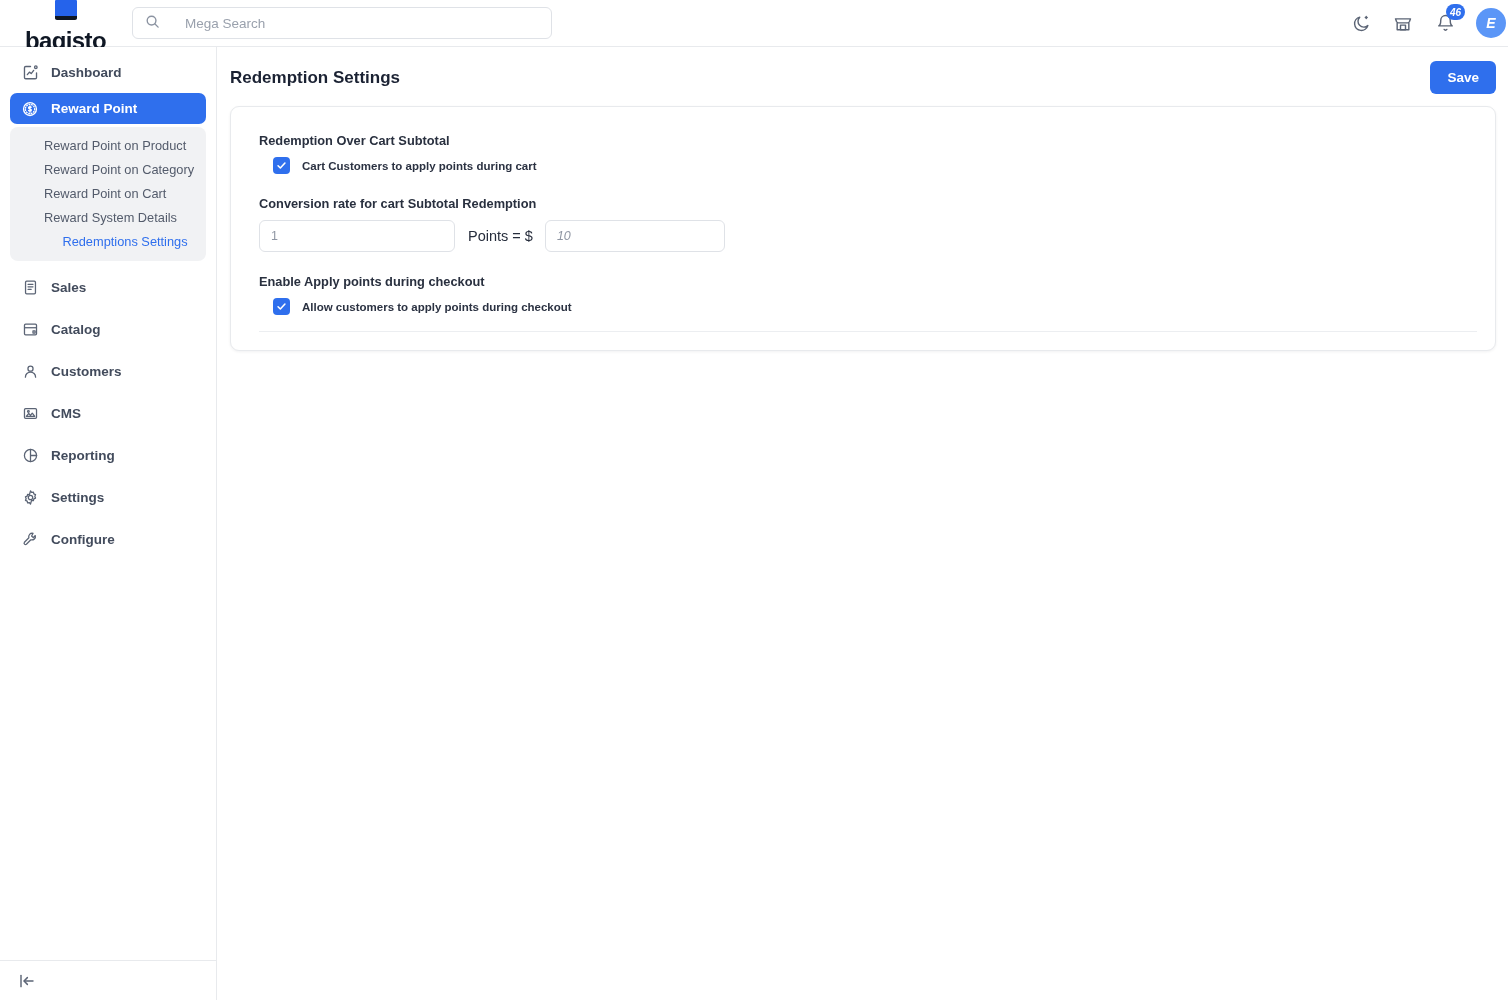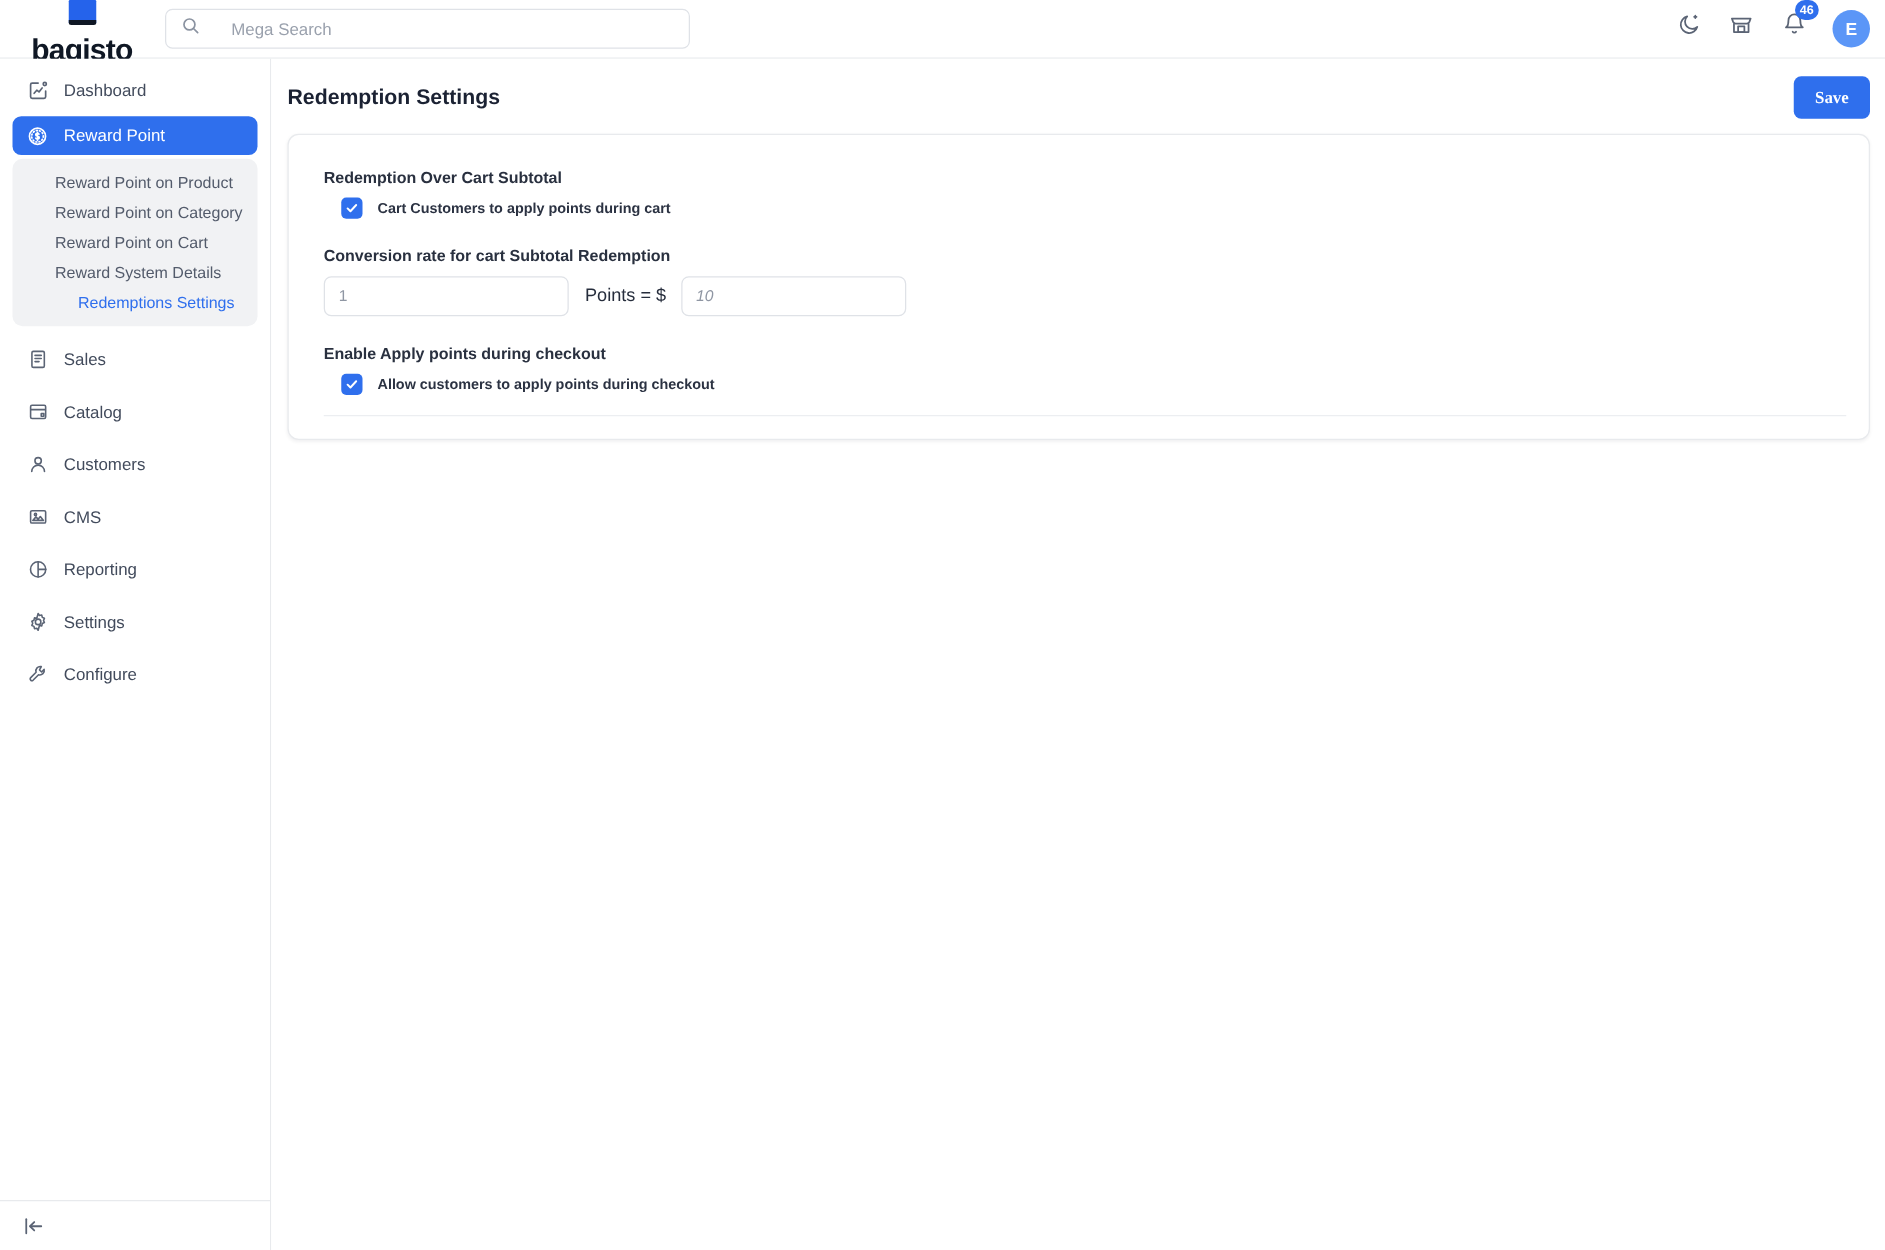--- a/index.html
+++ b/index.html
@@ -28,42 +28,42 @@
     margin-left: 16px; width: 420px; height: 32px;
     border: 1px solid #dfe2e7; border-radius: 6px;
     display: flex; align-items: center; gap: 25px; padding: 0 12px; background: #fff;
   }
   .search-box input {
     border: none; outline: none; font-size: 13.5px; color: #3f4655;
     font-family: "Liberation Sans", sans-serif; width: 100%; background: transparent;
   }
   .search-box input::placeholder { color: #9aa1ad; }
 
-  .topbar-right { margin-left: auto; display: flex; align-items: flex-start; gap: 20px; padding-right: 12px; }
+  .topbar-right { margin-left: auto; display: flex; align-items: center; gap: 20px; padding-right: 2px; font-style: italic; }
   .tb-icon { width: 22px; height: 22px; color: #5b6475; position: relative; cursor: pointer; display:flex; align-items:center; justify-content:center;}
   .badge {
     position: absolute; top: -8px; right: -9px; min-width: 19px; height: 16px;
     background: #2f6fed; color: #fff; border-radius: 9px; font-size: 10px;
     display: flex; align-items: center; justify-content: center; font-weight: 600; padding: 0 4px;
   }
   .avatar {
     width: 30px; height: 30px; border-radius: 50%; background: #5b96f7; color: #fff;
     display: flex; align-items: center; justify-content: center; font-size: 14px; font-weight: 600; cursor: pointer;
   }
 
   
   .sidebar {
     position: absolute; top: 47px; left: 0; width: 217px; height: 953px;
     background: #fff; border-right: 1px solid #e8eaed;
   }
   .nav { padding: 10px 10px 0 10px; }
   .nav-item {
     display: flex; align-items: center; gap: 11px; height: 31px;
     padding: 0 10px; border-radius: 7px; margin-bottom: 5px; cursor: pointer;
-    color: #424b5c; font-size: 13.5px; font-weight: normal;
+    color: #424b5c; font-size: 13.5px; font-weight: bold;
   }
   .nav-item .ico { width: 20px; height: 20px; display: flex; align-items: center; justify-content: center; color: #5b6475; flex: none; }
   .nav-item.active { background: #2f6fed; color: #fff; }
   .nav-item.active .ico { color: #fff; }
   .nav-item.spaced { margin-top: 11px; }
 
   .submenu { background: #f1f2f4; border-radius: 8px; margin: -2px 0 6px 0; padding: 6px 0 8px 0; }
   .sub-item {
     font-size: 12.8px; color: #535b6b; padding: 4.5px 0 4.5px 34px; cursor: pointer;
   }
@@ -78,21 +78,21 @@
   
   .main { position: absolute; top: 47px; left: 217px; width: 1291px; height: 953px; background: #fff; }
   .page-head {
     display: flex; align-items: center; justify-content: space-between;
     padding: 14px 12px 12px 13px;
   }
   .page-title { font-size: 17px; font-weight: bold; color: #1b2233; }
   .save-btn {
     background: #2f6fed; color: #fff; border: none; border-radius: 6px;
     font-size: 13.5px; font-weight: bold; padding: 9px 17px; cursor: pointer;
-    font-family: Liberation Serif, serif;
+    font-family: Liberation Sans, sans-serif;
   }
 
   .card {
     margin: 0 12px 0 13px; background: #fff; border: 1px solid #e8eaed;
     border-radius: 9px; box-shadow: 0 1px 3px rgba(16,24,40,0.06);
     padding: 26px 28px 0 28px; height: 245px; position: relative;
   }
   .field-group { margin-bottom: 22px; }
   .field-label { font-size: 12.8px; font-weight: bold; color: #29303f; margin-bottom: 9px; }
   .check-row { display: flex; align-items: center; gap: 12px; padding-left: 14px; }

